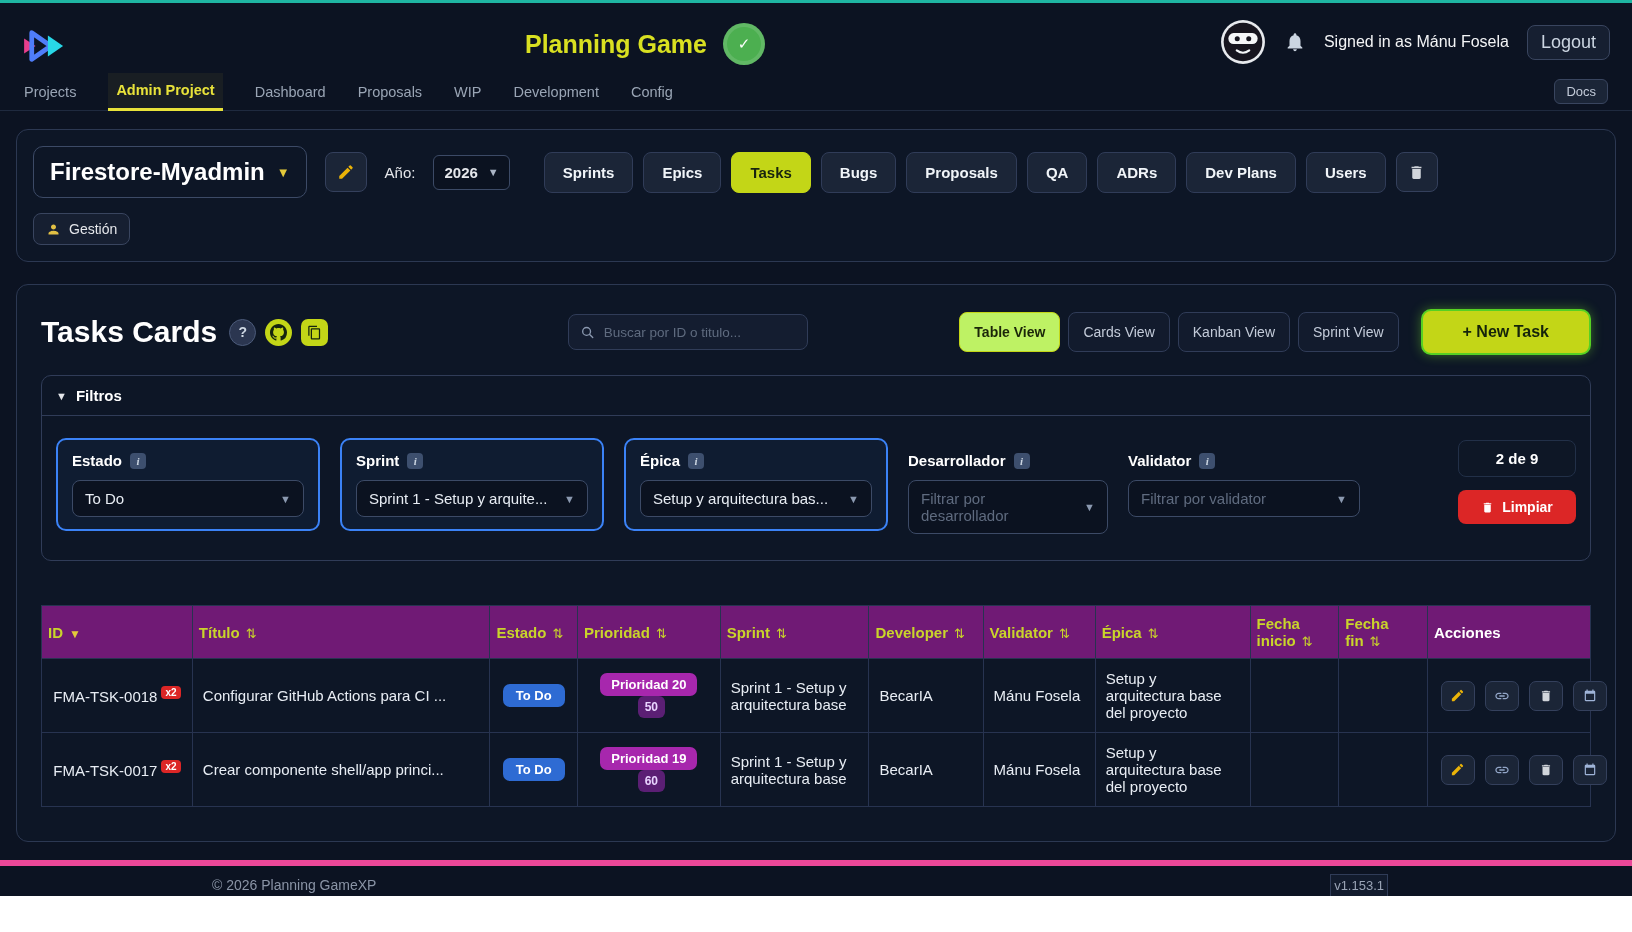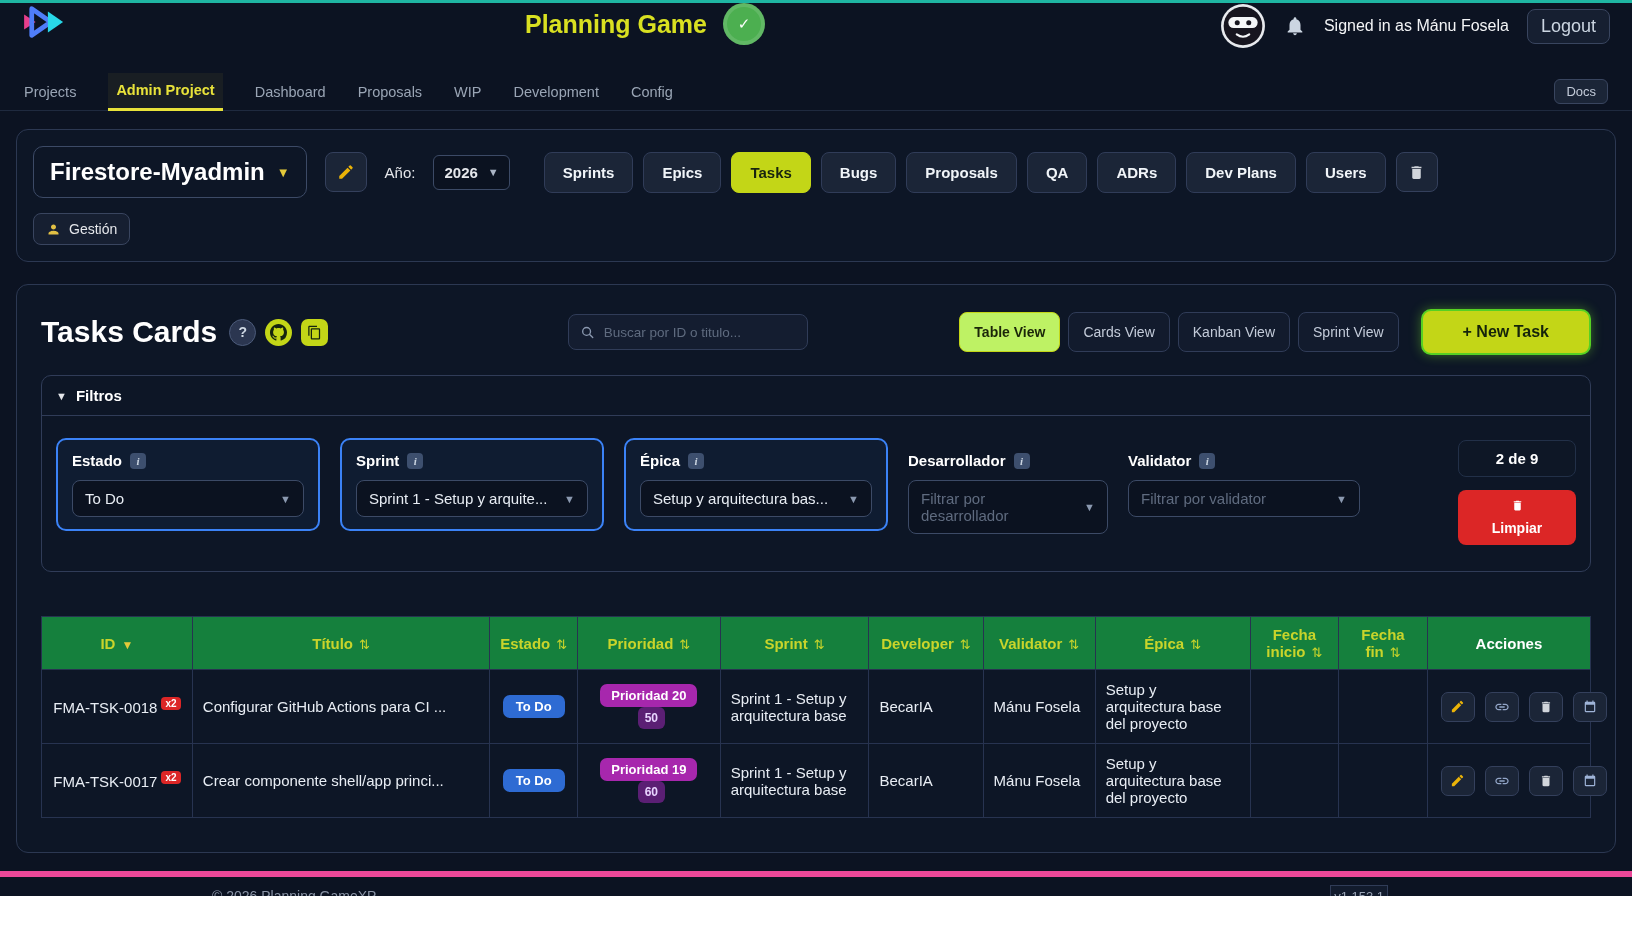--- a/index.html
+++ b/index.html
@@ -5,21 +5,21 @@
   * { margin:0; padding:0; box-sizing:border-box; }
   html { background:#ffffff; }
   body {
     width:1632px; height:932px; overflow:hidden; position:relative;
     background:#0c1322; color:#e5e7eb;
     font-family:"Liberation Sans", sans-serif;
   }
   .topline { height:3px; background:#1fb6a3; }
 
   
-  .header { height:70px; display:flex; align-items:flex-start; padding:0 22px; }
+  .header { height:70px; display:flex; align-items:flex-end; padding:8px 22px; }
   .logo-svg { width:48px; height:38px; display:block; }
   .title-wrap { display:flex; align-items:center; gap:16px; margin:0 auto; }
   .app-title { font-size:25px; font-weight:bold; color:#d9e021; }
   .check-badge { width:42px; height:42px; border-radius:50%; background:#4caf50;
     display:flex; align-items:center; justify-content:center; color:#fff; font-size:15px;
     box-shadow: inset 0 0 0 4px rgba(255,255,255,0.12); }
   .header-right { display:flex; align-items:center; gap:18px; }
   .avatar { width:46px; height:46px; display:block; }
   .bell { width:22px; height:24px; display:block; }
   .signed-in { font-size:16px; color:#f3f4f6; }
@@ -106,27 +106,27 @@
     border-radius:8px; padding:9px 12px; font-size:15px; color:#e8edf4; cursor:pointer; }
   .filter-select .chev { color:#8b99b0; font-size:11px; }
   .filter-select.placeholder { color:#5f6b7f; }
   .fs-wide { width:200px; }
   .filters-right { margin-left:auto; display:flex; flex-direction:column; gap:13px;
     width:118px; padding-top:2px; }
   .count-box { background:#0e1726; border:1px solid #223048; border-radius:8px; padding:9px 0;
     text-align:center; font-weight:bold; font-size:15px; color:#fff; }
   .clear-btn { background:#dc2626; border:none; border-radius:8px; color:#fff; font-weight:bold;
     font-size:14px; padding:9px 0; display:flex; align-items:center; justify-content:center;
-    gap:8px; cursor:pointer; font-family:"Liberation Sans", sans-serif;flex-direction:column; }
+    gap:8px; cursor:pointer; font-family:"Liberation Sans", sans-serif; }
 
   
   .table-wrap { margin:44px 24px 0; }
   table { width:100%; border-collapse:collapse; table-layout:fixed; }
   th, td { border:1px solid #273350; }
-  th { background:#15803d; color:#c9d42b; font-size:15px; padding:9px 6px; text-align:center; }
+  th { background:#701a75; color:#c9d42b; font-size:15px; padding:9px 6px; text-align:left; }
   th .sort { color:#c9d42b; margin-left:6px; font-size:13px; font-weight:normal; }
   th .gold { color:#e3c93a; margin-left:6px; font-size:12px; }
   th.white { color:#ffffff; }
   td { font-size:15px; padding:10px; color:#e8edf4; height:74px; vertical-align:middle; }
   td.center { text-align:center; }
   .pill-todo { display:inline-block; background:#2e6bd3; color:#fff; font-size:13px;
     font-weight:bold; padding:4px 13px; border-radius:7px; }
   .pill-prio { display:inline-block; background:#a727ad; color:#fff; font-size:13px;
     font-weight:bold; padding:4px 11px; border-radius:7px; }
   .badge-count { display:inline-block; background:#5b1f74; color:#e9d5ff; font-size:12px;

